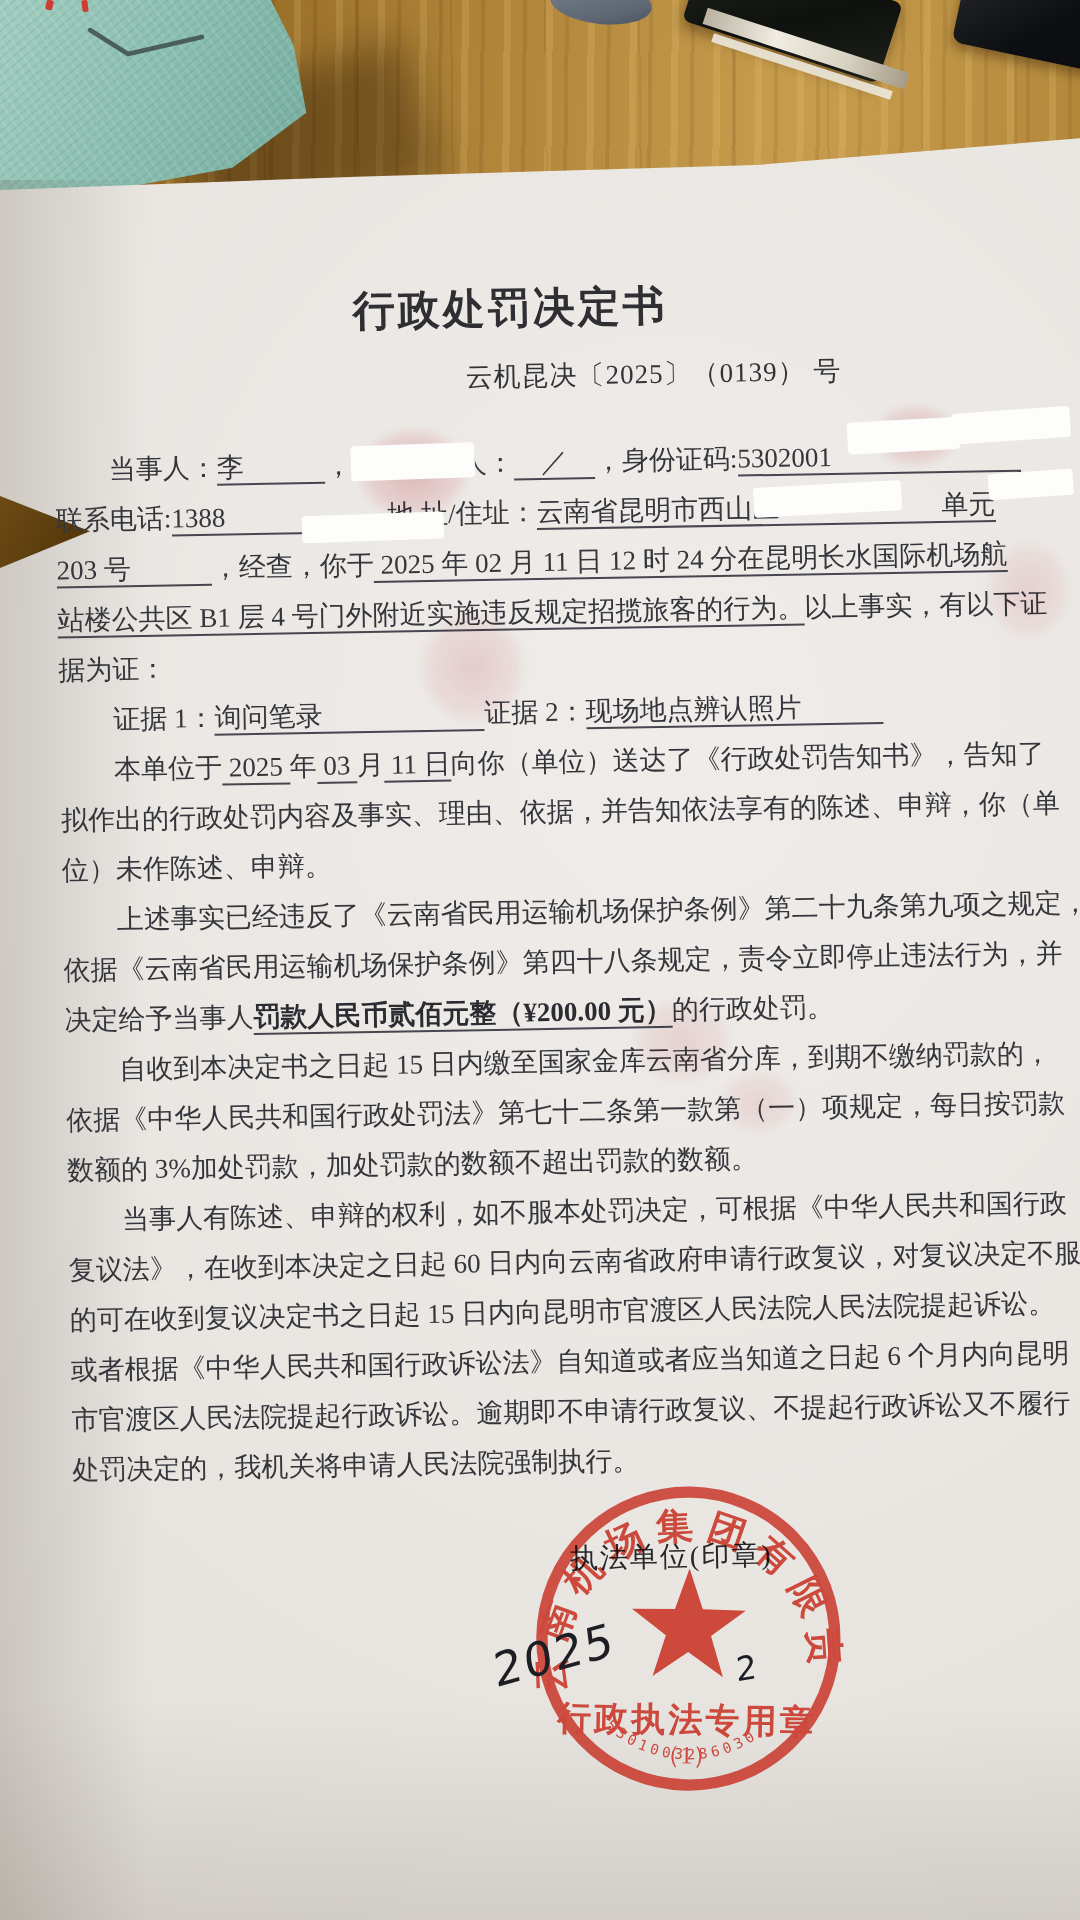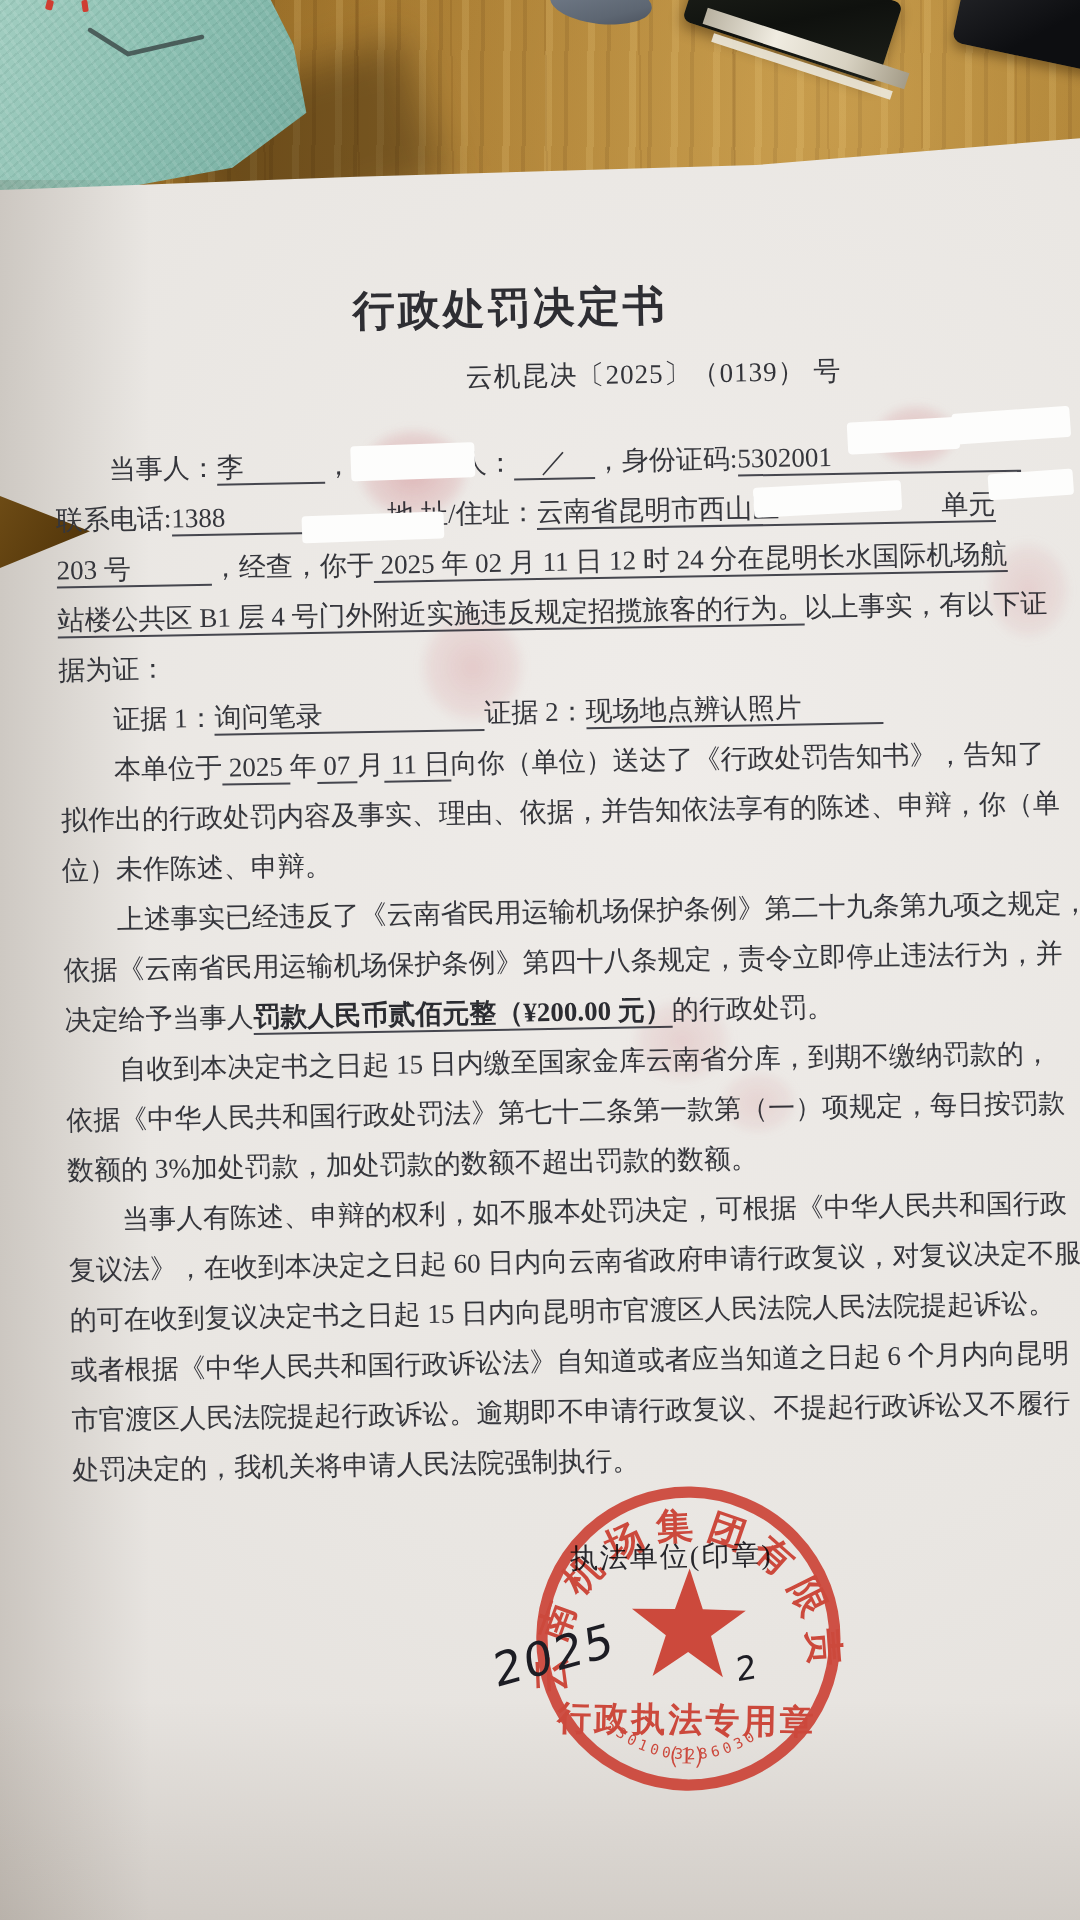--- a/index.html
+++ b/index.html
@@ -120,21 +120,21 @@
 
   <div class="doc-title">行政处罚决定书</div>
   <div class="doc-number">云机昆决〔2025〕（0139） 号</div>
   <div class="doc-lines">
       <div class="line"><span>　　当事人：</span><span class="u">李　　　</span><span>，法定代表人：</span><span class="u">　／　</span><span>，身份证码:</span><span class="u">5302001　　　　　　　</span></div>
       <div class="line"><span>联系电话:</span><span class="u">1388　　　　　</span><span>　地 址/住址：</span><span class="u">云南省昆明市西山区　　　　　　单元</span></div>
       <div class="line"><span class="u">203 号　　　</span><span>，经查，你于</span><span class="u"> 2025 年 02 月 11 日 12 时 24 分在昆明长水国际机场航</span></div>
       <div class="line"><span class="u">站楼公共区 B1 层 4 号门外附近实施违反规定招揽旅客的行为。</span><span>以上事实，有以下证</span></div>
       <div class="line"><span>据为证：</span></div>
       <div class="line"><span>　　证据 1：</span><span class="u">询问笔录　　　　　　</span><span>证据 2：</span><span class="u">现场地点辨认照片　　　</span></div>
-      <div class="line"><span>　　本单位于</span><span class="u"> 2025 </span><span>年</span><span class="u"> 07 </span><span>月</span><span class="u"> 11 日</span><span>向你（单位）送达了《行政处罚告知书》，告知了</span></div>
+      <div class="line"><span>　　本单位于</span><span class="u"> 2025 </span><span>年</span><span class="u"> 03 </span><span>月</span><span class="u"> 11 日</span><span>向你（单位）送达了《行政处罚告知书》，告知了</span></div>
       <div class="line"><span>拟作出的行政处罚内容及事实、理由、依据，并告知依法享有的陈述、申辩，你（单</span></div>
       <div class="line"><span>位）未作陈述、申辩。</span></div>
       <div class="line"><span>　　上述事实已经违反了《云南省民用运输机场保护条例》第二十九条第九项之规定，</span></div>
       <div class="line"><span>依据《云南省民用运输机场保护条例》第四十八条规定，责令立即停止违法行为，并</span></div>
       <div class="line"><span>决定给予当事人</span><span class="u b">罚款人民币贰佰元整（¥200.00 元）</span><span>的行政处罚。</span></div>
       <div class="line"><span>　　自收到本决定书之日起 15 日内缴至国家金库云南省分库，到期不缴纳罚款的，</span></div>
       <div class="line"><span>依据《中华人民共和国行政处罚法》第七十二条第一款第（一）项规定，每日按罚款</span></div>
       <div class="line"><span>数额的 3%加处罚款，加处罚款的数额不超出罚款的数额。</span></div>
       <div class="line"><span>　　当事人有陈述、申辩的权利，如不服本处罚决定，可根据《中华人民共和国行政</span></div>
       <div class="line"><span>复议法》，在收到本决定之日起 60 日内向云南省政府申请行政复议，对复议决定不服</span></div>

